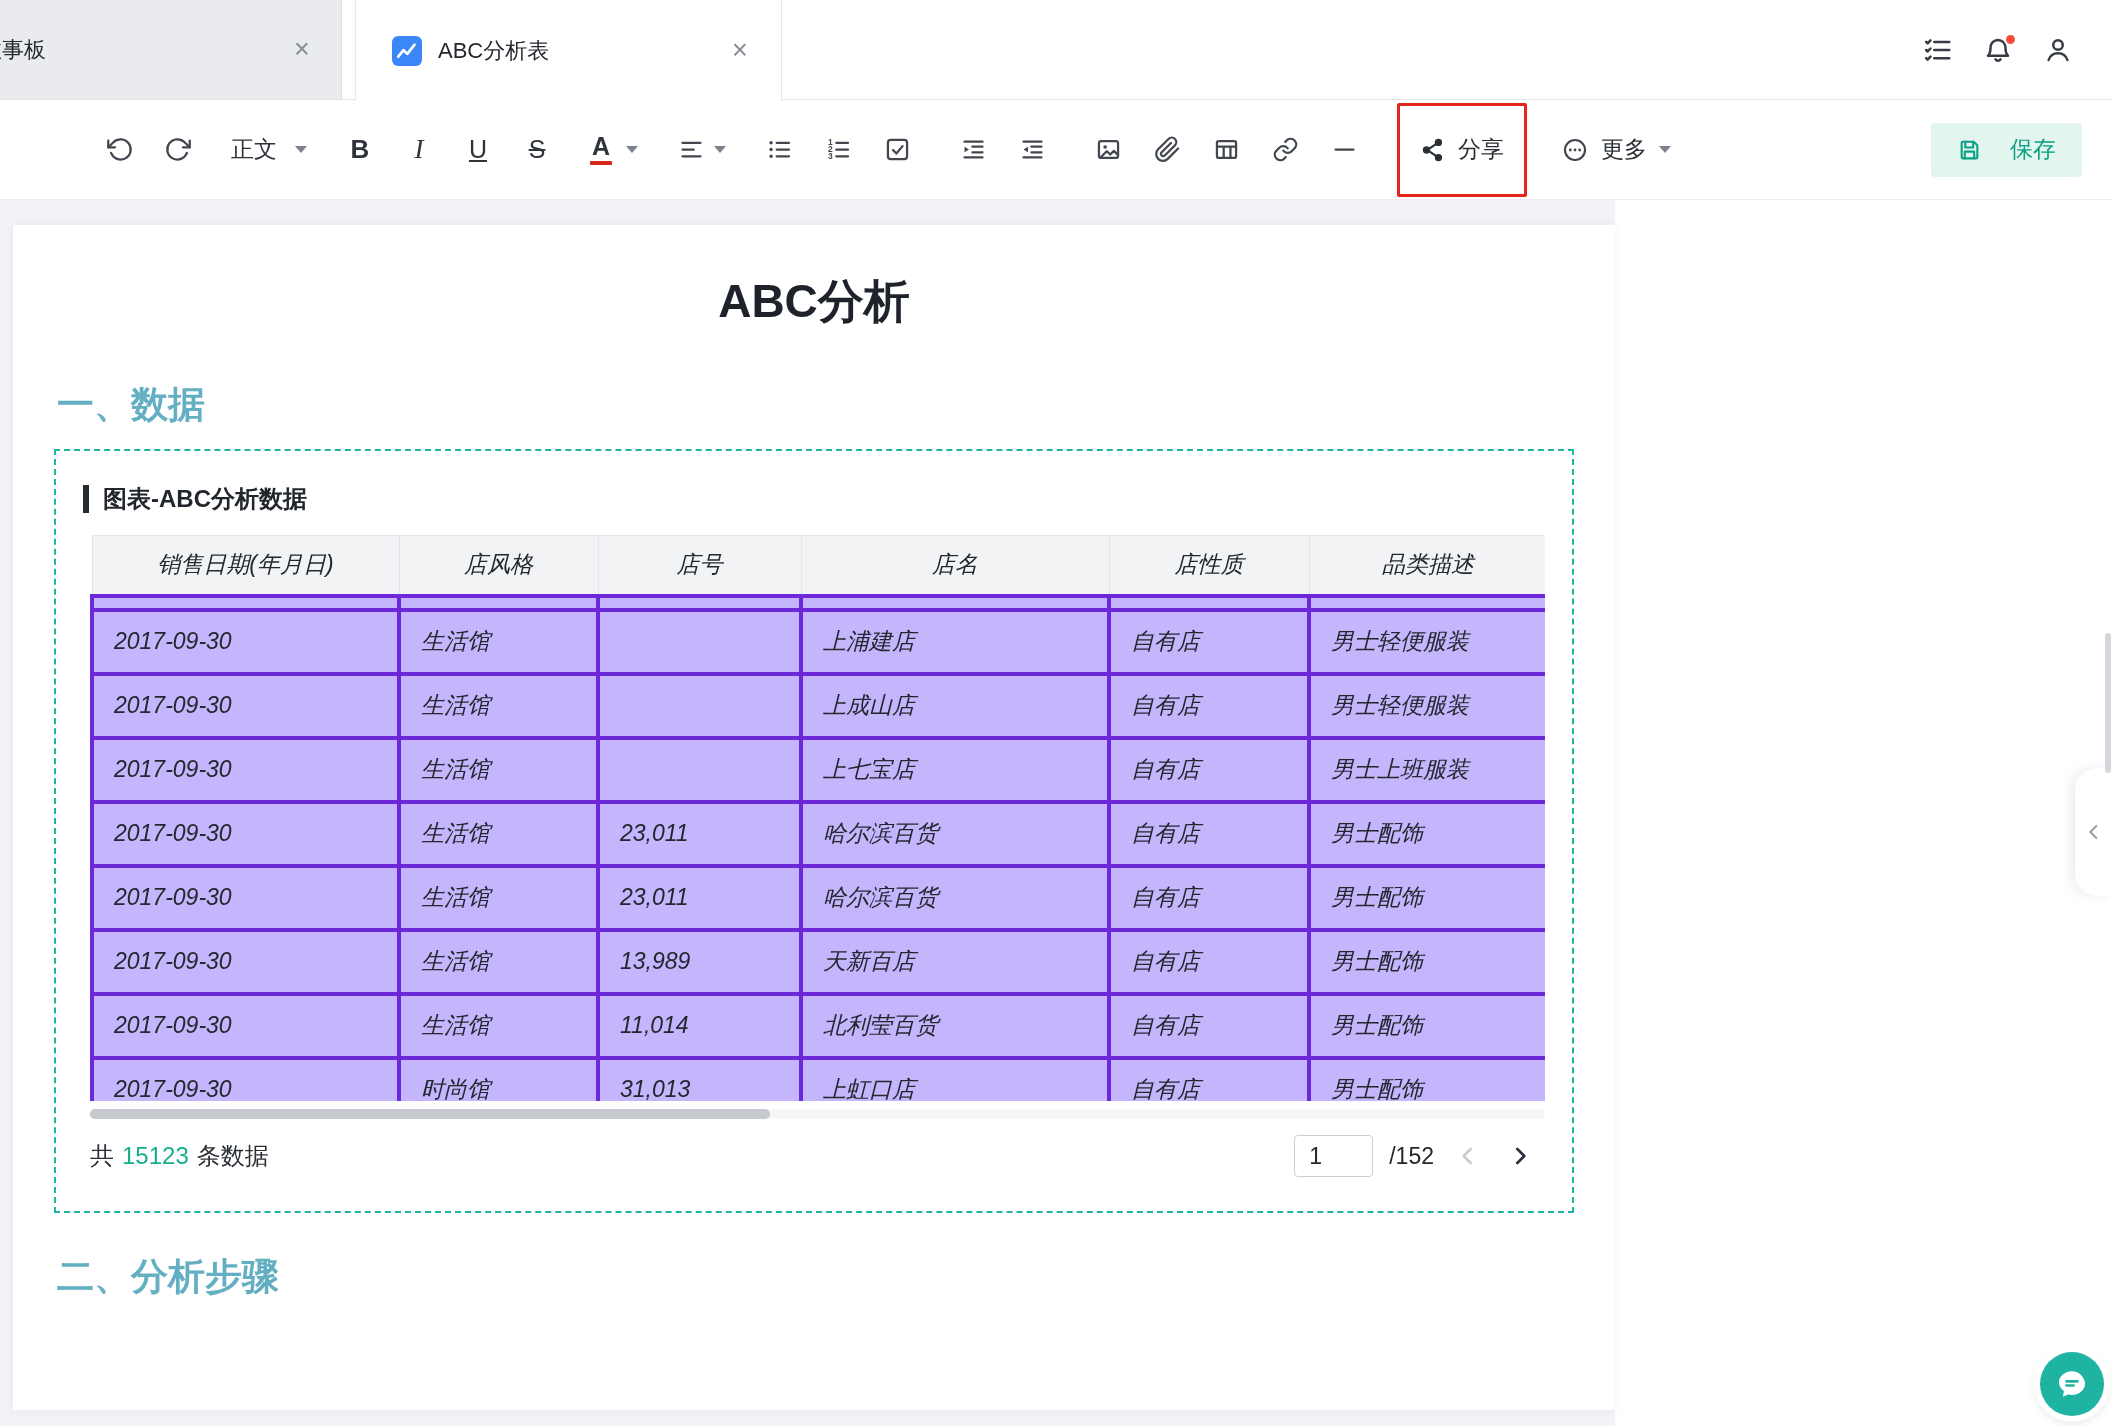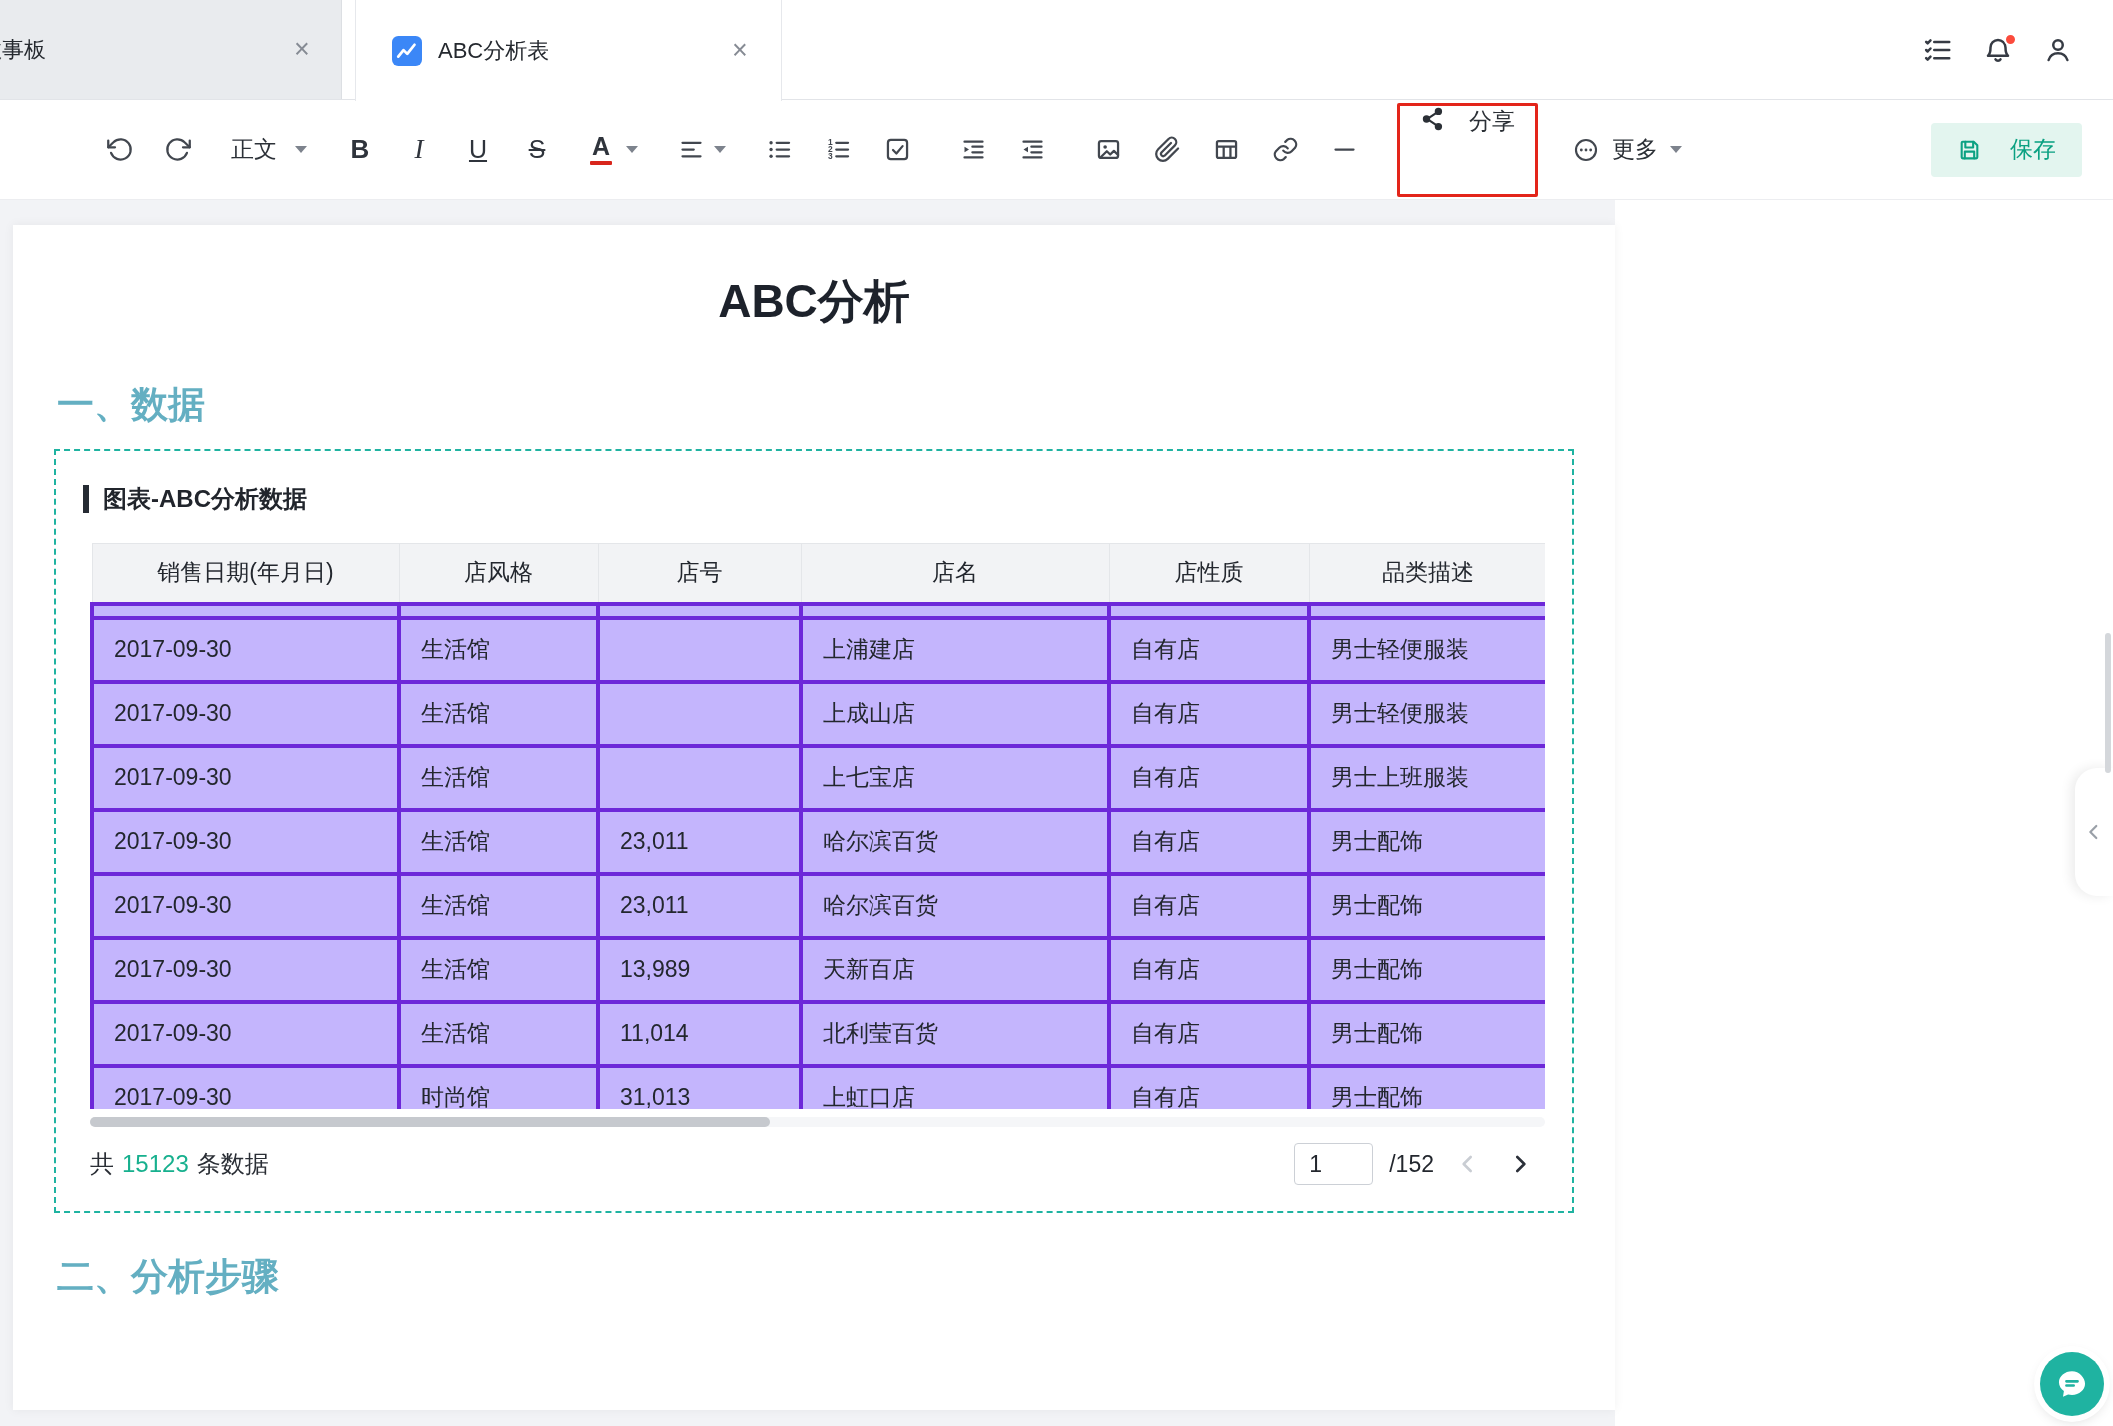--- a/index.html
+++ b/index.html
@@ -66,21 +66,21 @@
   .para-ctl { display:flex; align-items:center; gap:18px; font-size:23px; color:#2c3138; cursor:pointer; }
   .caret {
     width:0; height:0; border-left:6px solid transparent; border-right:6px solid transparent;
     border-top:7px solid #7d838d;
   }
   .a-stack { display:flex; flex-direction:column; align-items:center; cursor:pointer; }
   .a-stack .a-letter { font-weight:bold; font-size:25px; line-height:24px; color:#2f343c; }
   .a-stack .a-bar { width:22px; height:4px; background:#d8261c; margin-top:3px; border-radius:1px; }
   .mini-caret { margin-left:14px; }
   .share-wrap {
-    display:flex; gap:23px; height:94px; padding:0 20px;
+    display:flex; align-items:center; gap:12px; height:94px; padding:0 20px;
     border:3px solid var(--highlight,#e3251a); border-radius:2px;
     margin-left:30px; cursor:pointer;
   }
   .share-wrap svg { width:26px; height:26px; color:#2b3036; }
   .share-label, .more-label { font-size:23px; color:#2b3036; }
   .more-grp { display:flex; align-items:center; gap:12px; margin-left:34px; cursor:pointer; }
   .more-grp svg { width:28px; height:28px; color:#42474f; }
   .save-btn {
     margin-left:auto; display:flex; align-items:center; gap:28px;
     background:#e3f5ef; color:var(--save,#0ba182);
@@ -106,21 +106,21 @@
   .sec-heading.second { margin-top:40px; }
 
   
   .chart-block {
     margin:20px 0 0 41px; width:1520px; height:764px;
     border:2px dashed var(--accent,#1fb3a1); background:#fff; position:relative;
   }
   .block-title-row { margin:32px 0 0 27px; display:flex; align-items:center; gap:14px; }
   .block-bar { width:6px; height:28px; background:#262b33; }
   .block-title { font-size:24px; font-weight:bold; color:#21252c; }
-  .table-wrap { margin:28px 0 0 34px; width:1455px; height:566px; overflow:hidden; }
+  .table-wrap { margin:20px 0 0 34px; width:1455px; height:566px; overflow:hidden;font-style:italic; }
   table.data-table { border-collapse:collapse; width:1455px; table-layout:fixed; }
   .data-table th {
     height:60px; background:#f2f3f5; font-size:23px; font-weight:500; color:#23272e;
     border:1px solid #e4e6e9; text-align:center; padding:0;
   }
   .data-table td {
     height:64px; font-size:23px; color:#23272e; background:#c4b5fd;
     border:4px solid #6d28d9; padding:0 0 0 20px; text-align:left;
     white-space:nowrap; overflow:hidden;
   }

